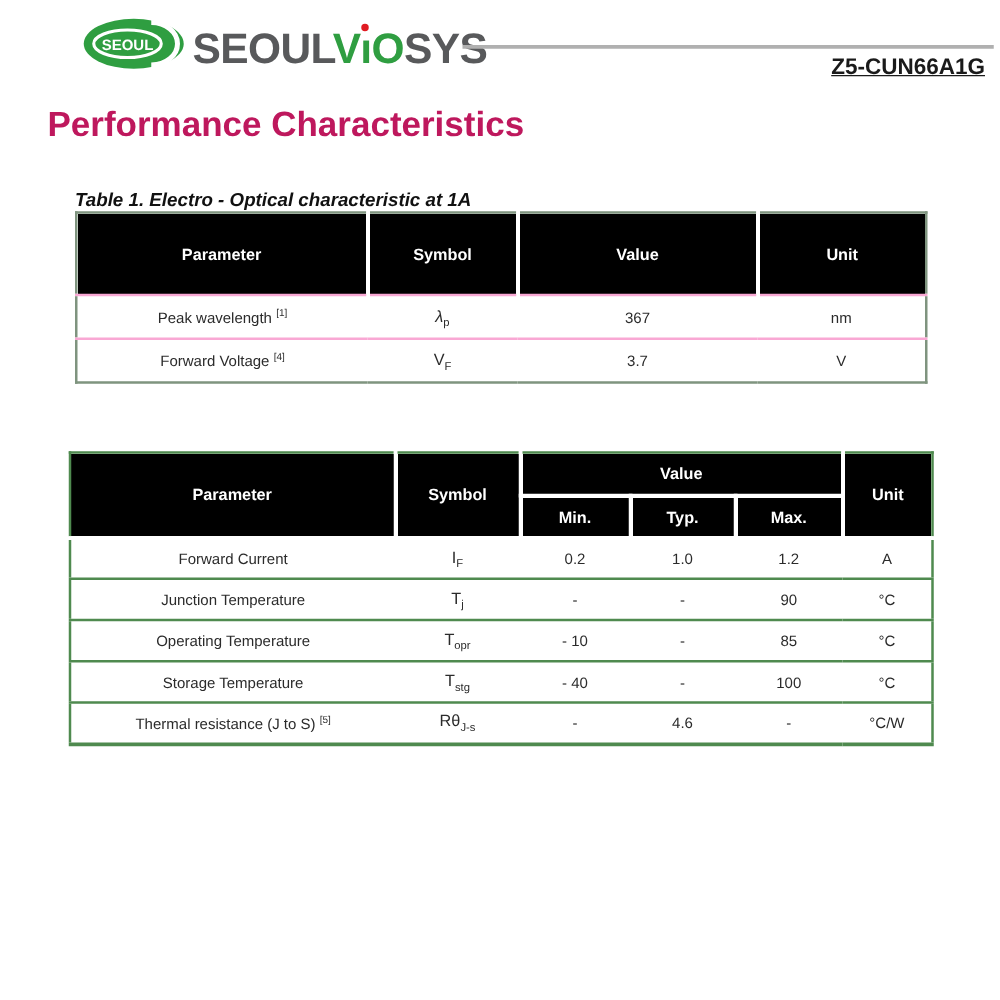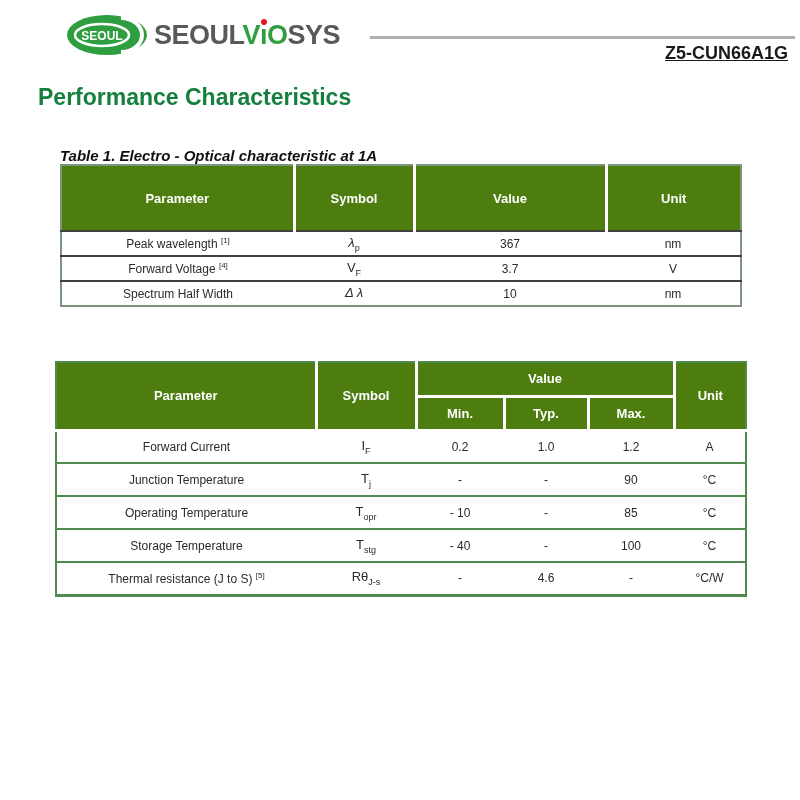--- a/index.html
+++ b/index.html
@@ -2,50 +2,50 @@
 <html><head>
 <meta charset="utf-8">
 <style>
   * { margin:0; padding:0; box-sizing:border-box; }
   html,body { width:800px; height:800px; background:#fff; overflow:hidden;
               font-family:"Liberation Sans", sans-serif; color:#2b2b2b; }
 
   
   .hdr { position:relative; height:70px;text-align:center; }
   .logo-badge { position:absolute; left:66px; top:13px; }
-  .wordmark { position:absolute; left:154px; top:20px; font-size:27px; font-weight:bold;
+  .wordmark { position:absolute; left:154px; top:20px; font-size:34px; font-weight:bold;
               letter-spacing:-0.5px; white-space:nowrap; }
   .wm-gray  { color:#58595b; }
   .wm-green { color:#2f9e41; }
   .i-wrap { position:relative; display:inline-block; }
   .i-ring { position:absolute; left:1px; top:-1px; width:6px; height:6px;
             border:3px solid #e01b22; border-radius:50%; }
   .hdr-rule { position:absolute; left:370px; right:5px; top:36px; height:3px; background:#b0b0b0; }
   .part-no { position:absolute; right:12px; top:43px; font-size:18px; font-weight:bold; color:#1a1a1a;text-decoration:underline; }
 
   
-  .page-title { margin:14px 0 0 38px; font-size:23px; font-weight:bold; color:#15803d; }
+  .page-title { margin:14px 0 0 38px; font-size:28px; font-weight:bold; color:#be185d; }
 
   
   table { border-collapse:collapse; table-layout:fixed; }
   th, td { text-align:center; vertical-align:middle; overflow:hidden; }
-  th { color:#fff; font-size:13px; font-weight:bold; background:#4d7c0f; }
+  th { color:#fff; font-size:13px; font-weight:bold; background:#000000; }
   td { font-size:12px; color:#2b2b2b; background:#fff; }
   sup { font-size:8px; vertical-align:super; }
   sub { font-size:9px; vertical-align:sub; }
   .it { font-style:italic; }
   .sec-title { font-size:15px; font-weight:bold; color:#111;font-style:italic; }
 
   
   .sec1 { margin:36px 0 0 60px; width:680px; }
   .cond { text-align:right; font-size:15px; color:#1a1a1a; margin:4px 10px 3px 0; }
   .t1 { width:680px; border:2px solid #7f947f; }
   .t1 th { height:66px; border-right:3px solid #fff; }
   .t1 th:last-child { border-right:none; }
-  .t1 td { height:25px; border-top:2px solid #404040; }
+  .t1 td { height:35px; border-top:2px solid #f9a8d4; }
   .t1 .sym-cell { font-size:13px; }
 
   
   .sec2 { margin:54px 0 0 55px; width:690px; }
   .t2 { width:690px; margin-top:9px; border:2px solid #4f8a4f; border-bottom-width:3px; }
   .t2 th { height:34px; border-right:3px solid #fff; border-bottom:3px solid #fff; }
   .t2 th.last { border-right:none; }
   .t2 td { height:33px; border-top:2px solid #4f8a4f; }
   .t2 .sym-cell { font-size:13px; }
 </style>
@@ -91,26 +91,20 @@
         <td><span>Peak wavelength </span><sup>[1]</sup></td>
         <td class="sym-cell"><span class="it">λ</span><sub>p</sub><sup></sup></td>
         <td>367</td>
         <td>nm</td>
       </tr>
       <tr>
         <td><span>Forward Voltage </span><sup>[4]</sup></td>
         <td class="sym-cell"><span>V</span><sub>F</sub><sup></sup></td>
         <td>3.7</td>
         <td>V</td>
-      </tr>
-      <tr>
-        <td><span>Spectrum Half Width</span><sup></sup></td>
-        <td class="sym-cell"><span class="it">Δ λ</span><sub></sub><sup></sup></td>
-        <td>10</td>
-        <td>nm</td>
       </tr>
     </tbody>
   </table>
 </div>
 
 <div class="sec2">
   <table class="t2">
     <colgroup>
         <col style="width:260px">
         <col style="width:100px">

